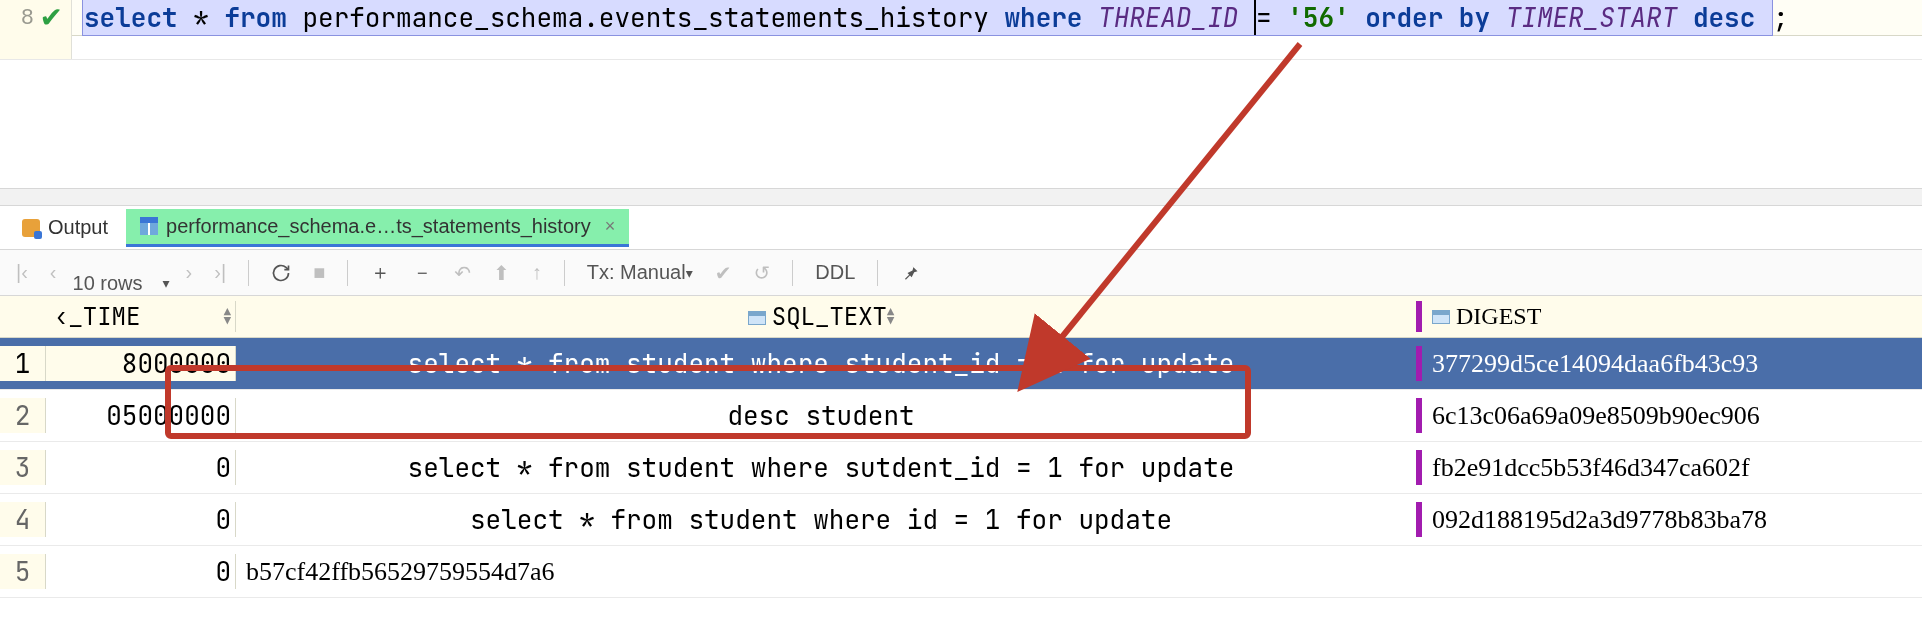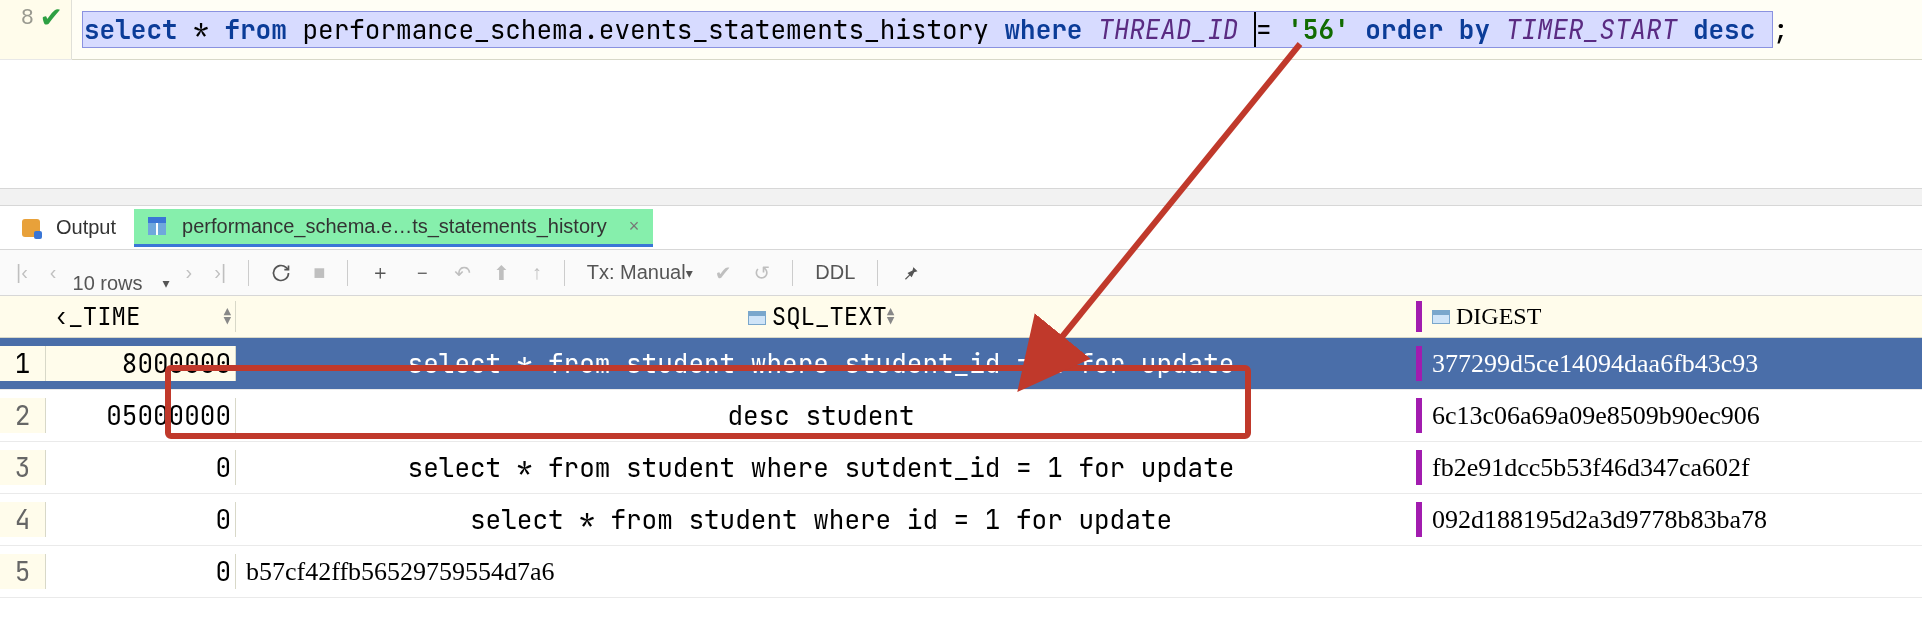--- a/index.html
+++ b/index.html
@@ -28,21 +28,21 @@
     display: flex;
     align-items: flex-start;
     justify-content: flex-end;
     padding: 4px 8px 0 0;
     gap: 6px;
   }
   .gutter .ln { color: #9a9a90; font-size: 22px; }
   .gutter .check { color: #2ea043; font-size: 28px; line-height: 1; }
   .sql-code {
     flex: 1;
-    padding: 12px 10px;
+    padding: 0 10px;
     white-space: nowrap;
     background: #fffef5;
     border-bottom: 1px solid #d8d8c8;
   }
   .kw { color: #0b3c98; font-weight: bold; }
   .fn { color: #5a2b82; font-style: italic; }
   .str { color: #116b00; font-weight: bold; }
   .hl { background: #d7dbff; border: 1.5px solid #8a92e0; padding: 0 1px; }
   .caret { border-left: 2px solid #000; }
 
@@ -55,21 +55,21 @@
     align-items: center;
     height: 44px;
     border-bottom: 1px solid #d7d7d7;
     padding-left: 8px;
     gap: 4px;
     font-size: 20px;
   }
   .tab {
     display: flex;
     align-items: center;
-    gap: 16px;
+    gap: 8px;
     padding: 6px 14px;
     color: #333;
     cursor: pointer;
   }
   .tab.active { border-bottom: 3px solid #3a76d6; background:#86efac; }
   .tab .close-x { color:#777; font-size:18px; padding-left:6px; }
   .out-icon { width:18px; height:18px; background:#e8a13a; border-radius:3px; display:inline-block; position:relative;}
   .out-icon::after{content:"";position:absolute;bottom:-2px;right:-2px;width:8px;height:8px;background:#3a76d6;border-radius:2px;}
   .tbl-icon { width:18px; height:18px; background:#6fa8dc; display:inline-block; position:relative;}
   .tbl-icon::before{content:"";position:absolute;top:0;left:0;right:0;height:6px;background:#3a76d6;}

